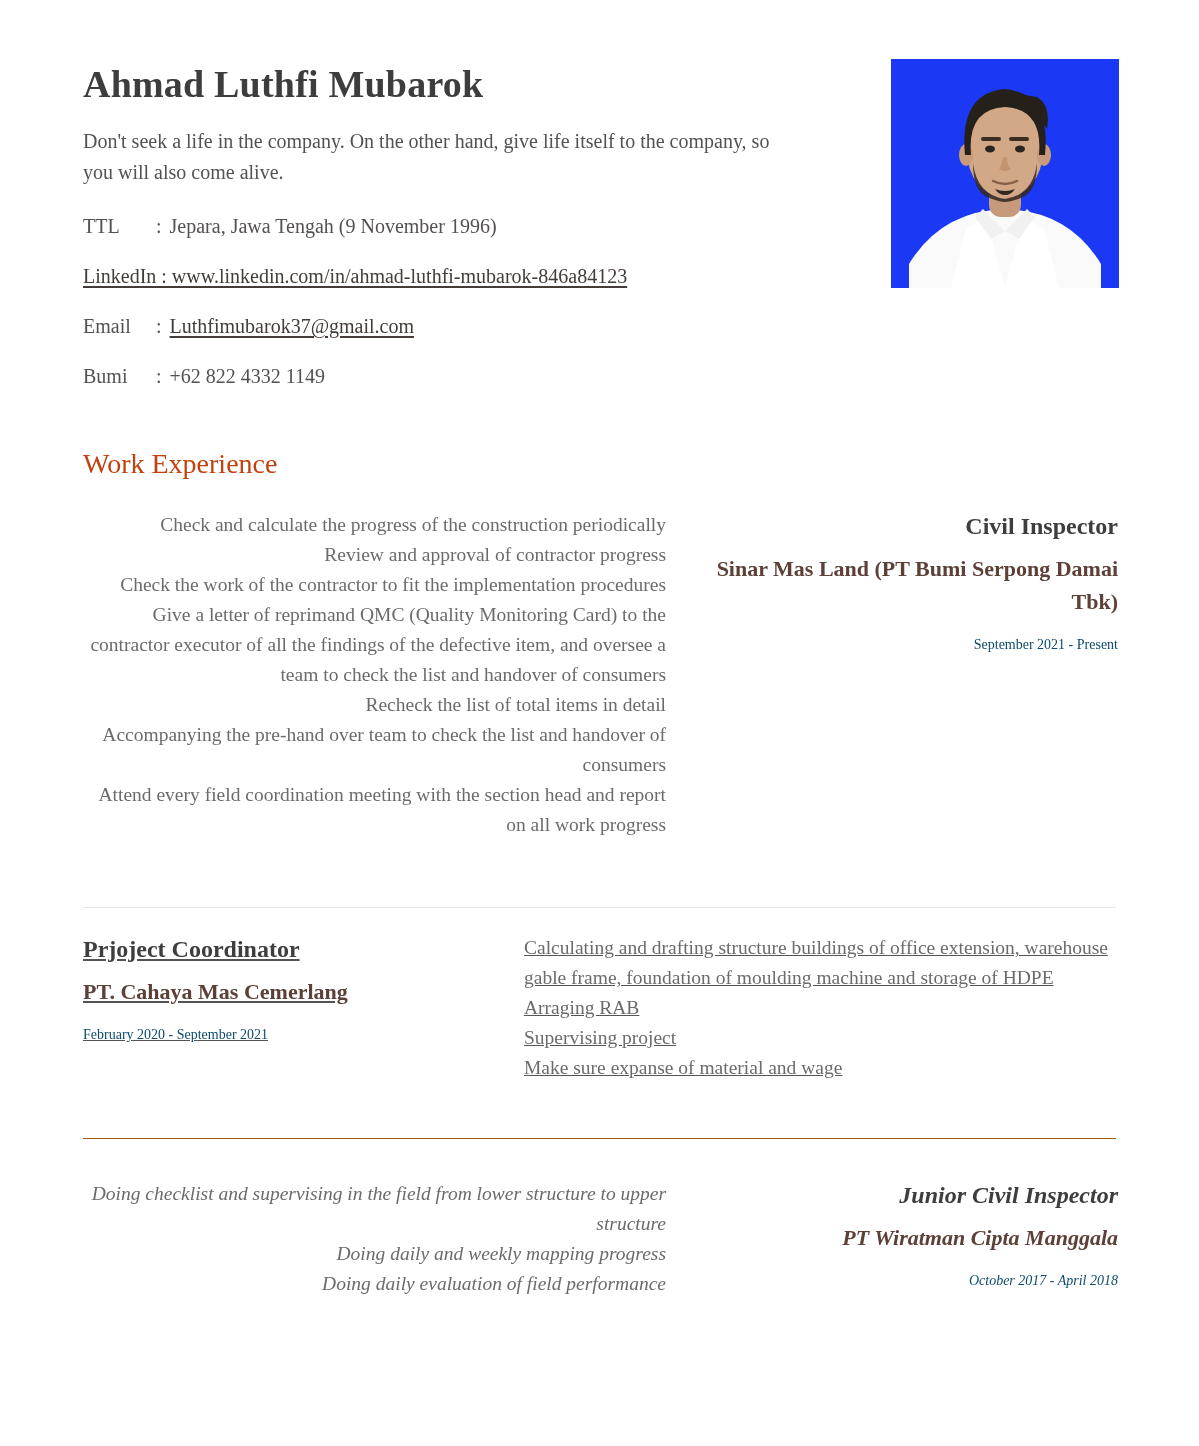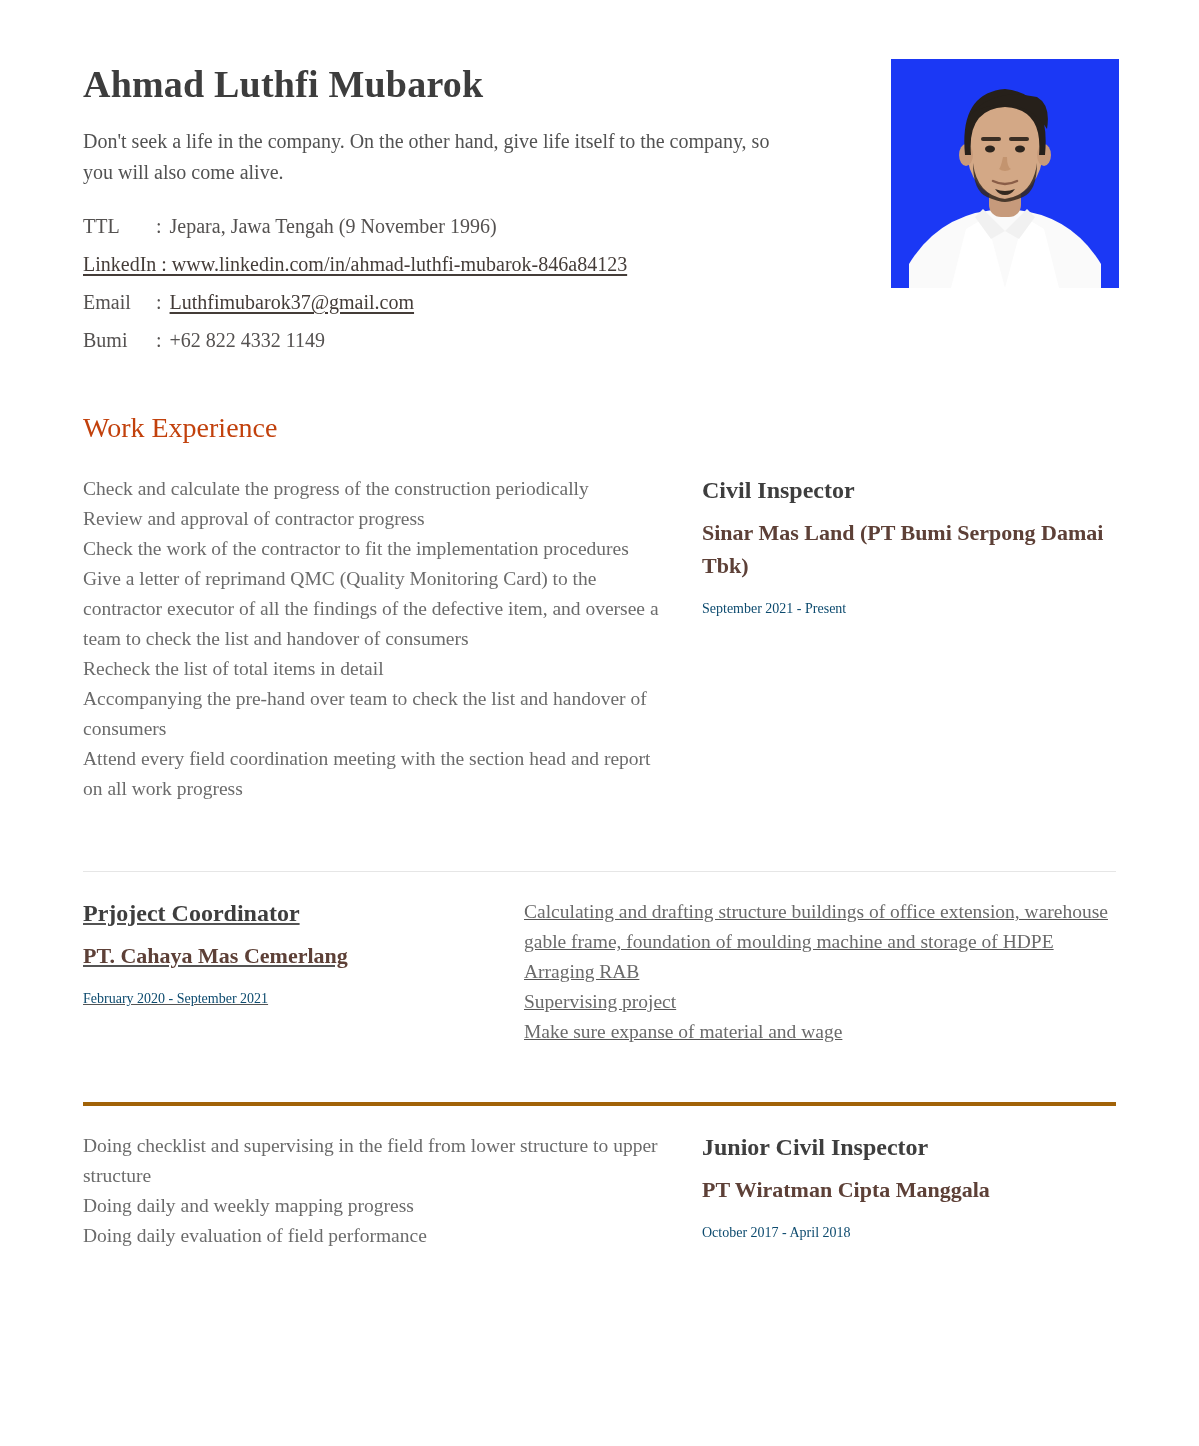--- a/index.html
+++ b/index.html
@@ -29,21 +29,21 @@
     margin: 18px 0 16px 0;
     max-width: 695px;
     font-size: 20px;
     line-height: 31px;
     color: #525252;
   }
   .contacts { margin-top: 25px; }
   .contact-row {
     display: flex;
     align-items: baseline;
-    margin-top: 12px;
+    margin-top: 24px;
     font-size: 20px;
     color: #545150;
     line-height: 26px;
   }
   .contact-row:first-child { margin-top: 0; }
   .contact-label { width: 73px; flex: 0 0 73px; }
   .contact-sep { }
   .contact-value { margin-left: 8px; }
   .doc-link {
     color: #443c38;
@@ -66,25 +66,25 @@
     font-size: 28px;
     font-weight: 400;
     color: #c2410c;
     line-height: 1.35;
   }
   .entries { margin-top: 28px; }
   .entry {
     display: grid;
     column-gap: 36px;
   }
-  .entry.title-right { grid-template-columns: 583px 416px; }
+  .entry.title-right { grid-template-columns: 583px 416px; text-align: right; }
   .entry.title-left  { grid-template-columns: 405px 594px; }
   .entry-1 { padding: 0 0 67px 0; }
   .entry-2 { border-top: 1px solid #e6e6e6; padding: 25px 0 55px 0; text-decoration: underline; }
-  .entry-3 { border-top: 4px solid #a16207; padding: 25px 0 36px 0; }
+  .entry-3 { border-top: 1px solid #a16207; padding: 40px 0 36px 0; font-style: italic; }
 
   .duties p {
     margin: 0;
     font-size: 19.5px;
     line-height: 30px;
     color: #6b6b6b;
   }
   .job-title {
     margin: 0 0 10px 0;
     font-size: 24px;

